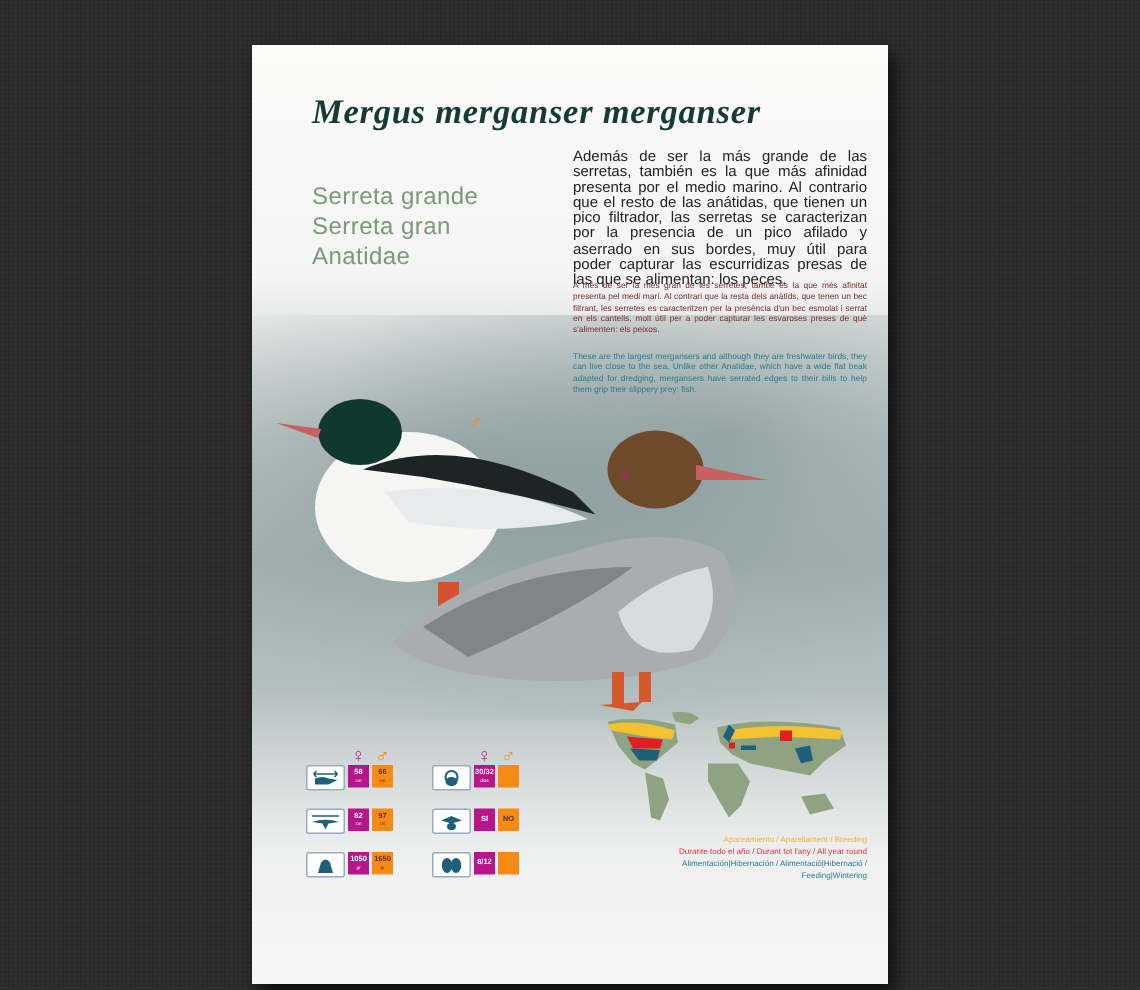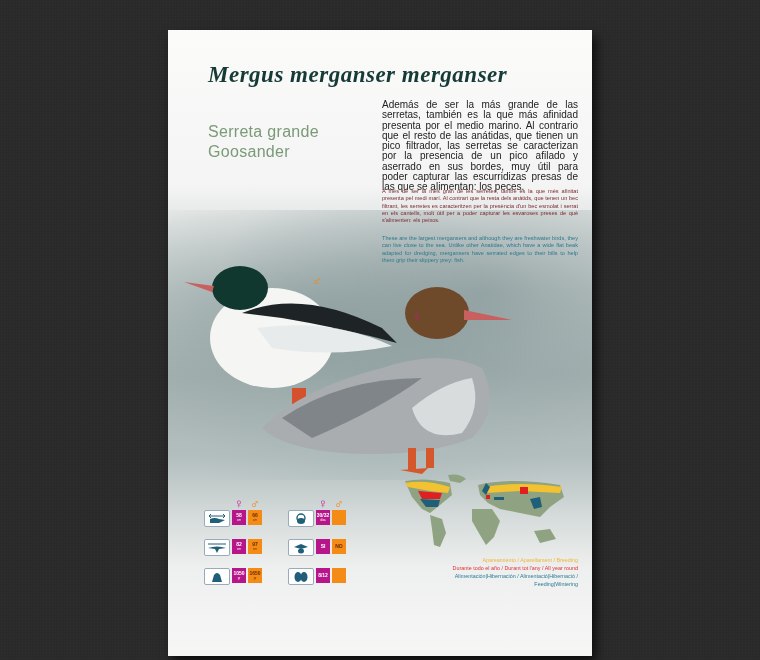--- a/index.html
+++ b/index.html
@@ -74,21 +74,22 @@
 </head>
 <body>
 
 <div class="poster">
   <div class="rock"></div>
 
   <div class="title">Mergus merganser merganser</div>
 
   <div class="common">
     <div>Serreta grande</div>
-    <div>Goosander</div>
+    <div>Serreta gran</div>
+    <div>Anatidae</div>
   </div>
 
   <div class="desc-es">Además de ser la más grande de las serretas, también es la que más afinidad presenta por el medio marino. Al contrario que el resto de las anátidas, que tienen un pico filtrador, las serretas se caracterizan por la presencia de un pico afilado y aserrado en sus bordes, muy útil para poder capturar las escurridizas presas de las que se alimentan: los peces.</div>
   <div class="desc-ca">A més de ser la més gran de les serretes, també és la que més afinitat presenta pel medi marí. Al contrari que la resta dels anàtids, que tenen un bec filtrant, les serretes es caracteritzen per la presència d'un bec esmolat i serrat en els cantells, molt útil per a poder capturar les esvaroses preses de què s'alimenten: els peixos.</div>
   <div class="desc-en">These are the largest mergansers and although they are freshwater birds, they can live close to the sea. Unlike other Anatidae, which have a wide flat beak adapted for dredging, mergansers have serrated edges to their bills to help them grip their slippery prey: fish.</div>
 
   <svg class="bird" style="left:14px;top:228px" width="330" height="220" viewBox="0 0 330 220">
 
     <ellipse cx="90" cy="80" rx="62" ry="50" fill="#f5f5f3"></ellipse>
     <path d="M60 55 Q120 30 200 70 L215 85 Q160 70 100 60 Z" fill="#1e2426"></path>

